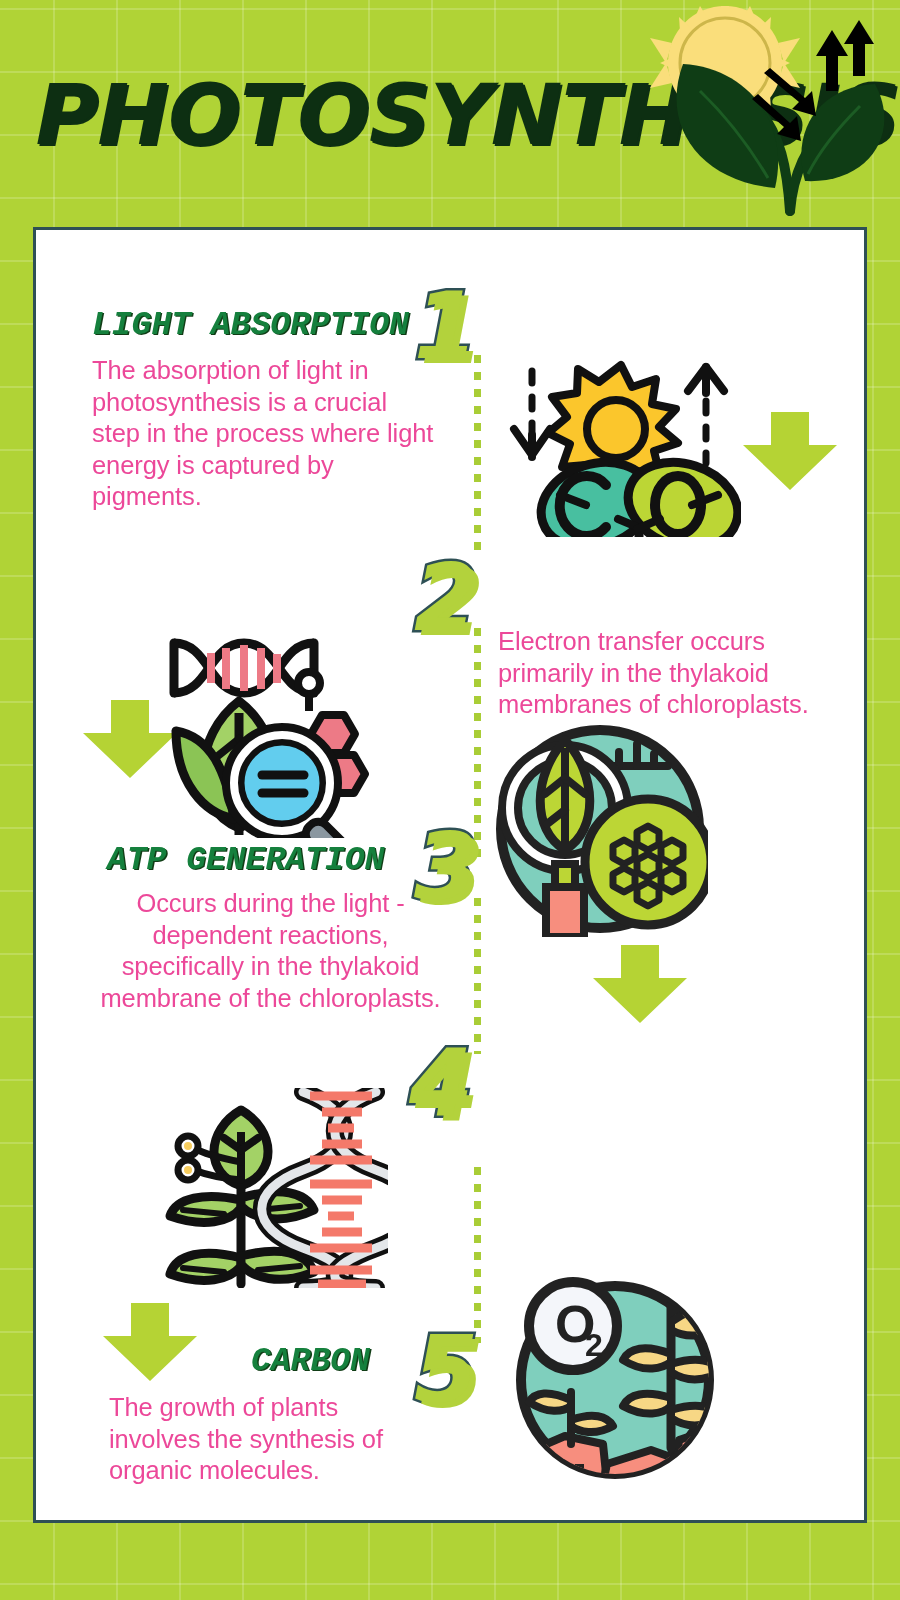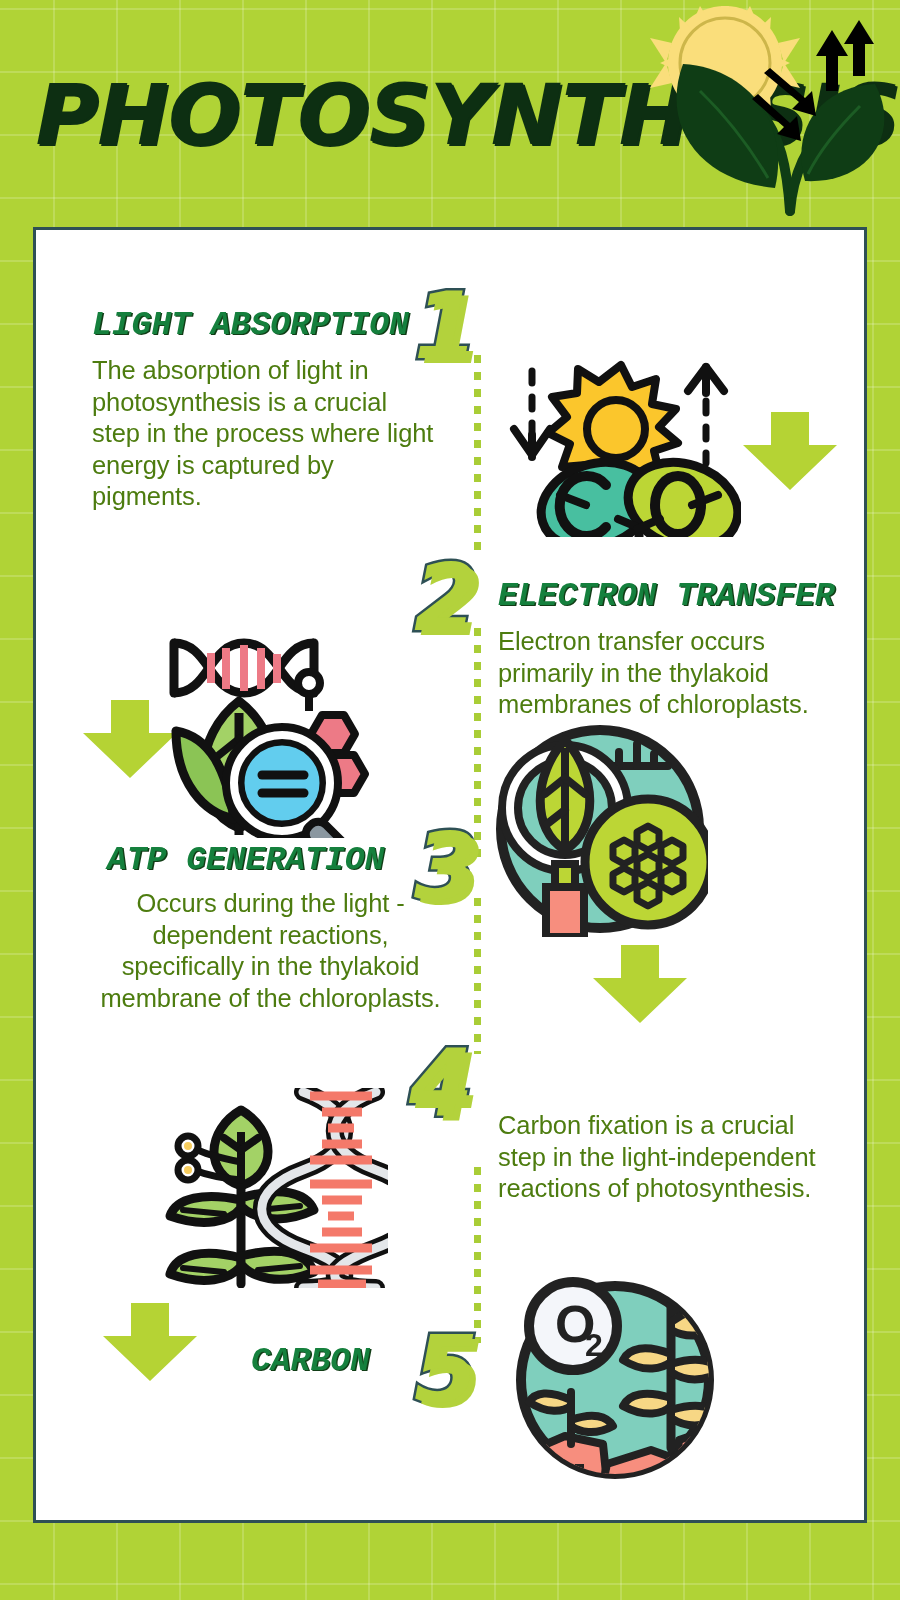--- a/index.html
+++ b/index.html
@@ -74,21 +74,21 @@
     font-weight:bold; font-style:italic;
     font-size:33px; letter-spacing:0px;
     color:#15803d;
     white-space:nowrap;
     text-shadow:1.4px 1.4px 0 #113d16;
   }
   .body{
     position:absolute;
     font-family:"Liberation Sans", sans-serif;
     font-size:25.5px; line-height:31.5px;
-    color:#4d7c0f; font-weight:500;
+    color:#ec4899; font-weight:500;
     letter-spacing:-0.1px;
   }
   .body.center{ text-align:center; }
 
   
   .garrow{ position:absolute; }
 
   .ill{ position:absolute; }
 </style>
 </head>
@@ -189,21 +189,20 @@
       <path d="M154 162 L131 172" stroke="#111" stroke-width="8" stroke-linecap="round"></path>
       <path d="M100 128 A27 30 0 1 0 100 170" stroke="#111" stroke-width="10" fill="none" stroke-linecap="round"></path>
       <ellipse cx="172" cy="148" rx="23" ry="29" fill="none" stroke="#111" stroke-width="10"></ellipse>
     </svg>
 
     <svg class="garrow" style="left:705px; top:182px;" width="98" height="80" viewBox="0 0 98 80">
       <polygon points="30,0 68,0 68,33 96,33 49,78 2,33 30,33" fill="#b5d334"></polygon>
     </svg>
 
     <div class="num" style="left:378px; top:323px;">2</div>
-    <div class="heading" style="left:462px; top:348px;">ELECTRON TRANSFER</div>
     <div class="body" style="left:462px; top:396px; width:360px;">Electron transfer occurs primarily in the thylakoid membranes of chloroplasts.</div>
 
     <svg class="ill" style="left:457px; top:492px;" width="215" height="215" viewBox="0 0 215 215">
       <circle cx="107" cy="107" r="99" fill="#7fcfbd" stroke="#222" stroke-width="10"></circle>
 
       <g stroke="#222" stroke-width="8" fill="none" stroke-linecap="round">
         <path d="M110 44 L175 44"></path>
         <path d="M126 44 L126 30"></path>
         <path d="M144 44 L144 22"></path>
         <path d="M161 44 L161 32"></path>
@@ -282,21 +281,20 @@
         <path d="M108 170 L150 170"></path>
       </g>
       <rect x="160" y="196" width="24" height="46" rx="11" transform="rotate(-45 172 219)" fill="#8a97a0" stroke="#111" stroke-width="8"></rect>
     </svg>
 
     <svg class="garrow" style="left:555px; top:715px;" width="98" height="80" viewBox="0 0 98 80">
       <polygon points="30,0 68,0 68,33 96,33 49,78 2,33 30,33" fill="#b5d334"></polygon>
     </svg>
 
     <div class="num" style="left:373px; top:808px;">4</div>
-    <div class="body" style="left:462px; top:880px; width:345px;">Carbon fixation is a crucial step in the light-independent reactions of photosynthesis.</div>
 
     <svg class="ill" style="left:122px; top:858px;" width="230" height="200" viewBox="0 0 230 200">
 
       <path d="M83 196 L83 42" stroke="#111" stroke-width="9" stroke-linecap="round"></path>
 
       <path d="M83 22 C118 42 120 86 83 98 C46 86 48 42 83 22 Z" fill="#a3d266" stroke="#111" stroke-width="9" stroke-linejoin="round"></path>
       <path d="M83 44 L83 92" stroke="#111" stroke-width="8"></path>
       <path d="M83 62 L66 50" stroke="#111" stroke-width="8" stroke-linecap="round"></path>
       <path d="M83 62 L100 50" stroke="#111" stroke-width="8" stroke-linecap="round"></path>
 
@@ -338,20 +336,21 @@
         </g>
       </g>
     </svg>
 
     <svg class="garrow" style="left:65px; top:1073px;" width="98" height="80" viewBox="0 0 98 80">
       <polygon points="30,0 68,0 68,33 96,33 49,78 2,33 30,33" fill="#b5d334"></polygon>
     </svg>
 
     <div class="num" style="left:378px; top:1095px;">5</div>
     <div class="heading" style="left:215px; top:1113px;">CARBON</div>
+    <div class="body" style="left:73px; top:1162px; width:320px;">The growth of plants involves the synthesis of organic molecules.</div>
 
     <svg class="ill" style="left:467px; top:1038px;" width="215" height="215" viewBox="0 0 215 215">
       <circle cx="112" cy="112" r="94" fill="#7fcfbd" stroke="#222" stroke-width="10"></circle>
 
       <clipPath id="soilclip">
           <circle cx="112" cy="112" r="94"></circle>
         </clipPath>
       <g clip-path="url(#soilclip)">
         <polygon points="20,186 62,168 100,176 104,215 16,215" fill="#f78e7e" stroke="#222" stroke-width="8" stroke-linejoin="round"></polygon>
         <polygon points="104,196 148,182 176,192 180,215 100,215" fill="#f78e7e" stroke="#222" stroke-width="8" stroke-linejoin="round"></polygon>

